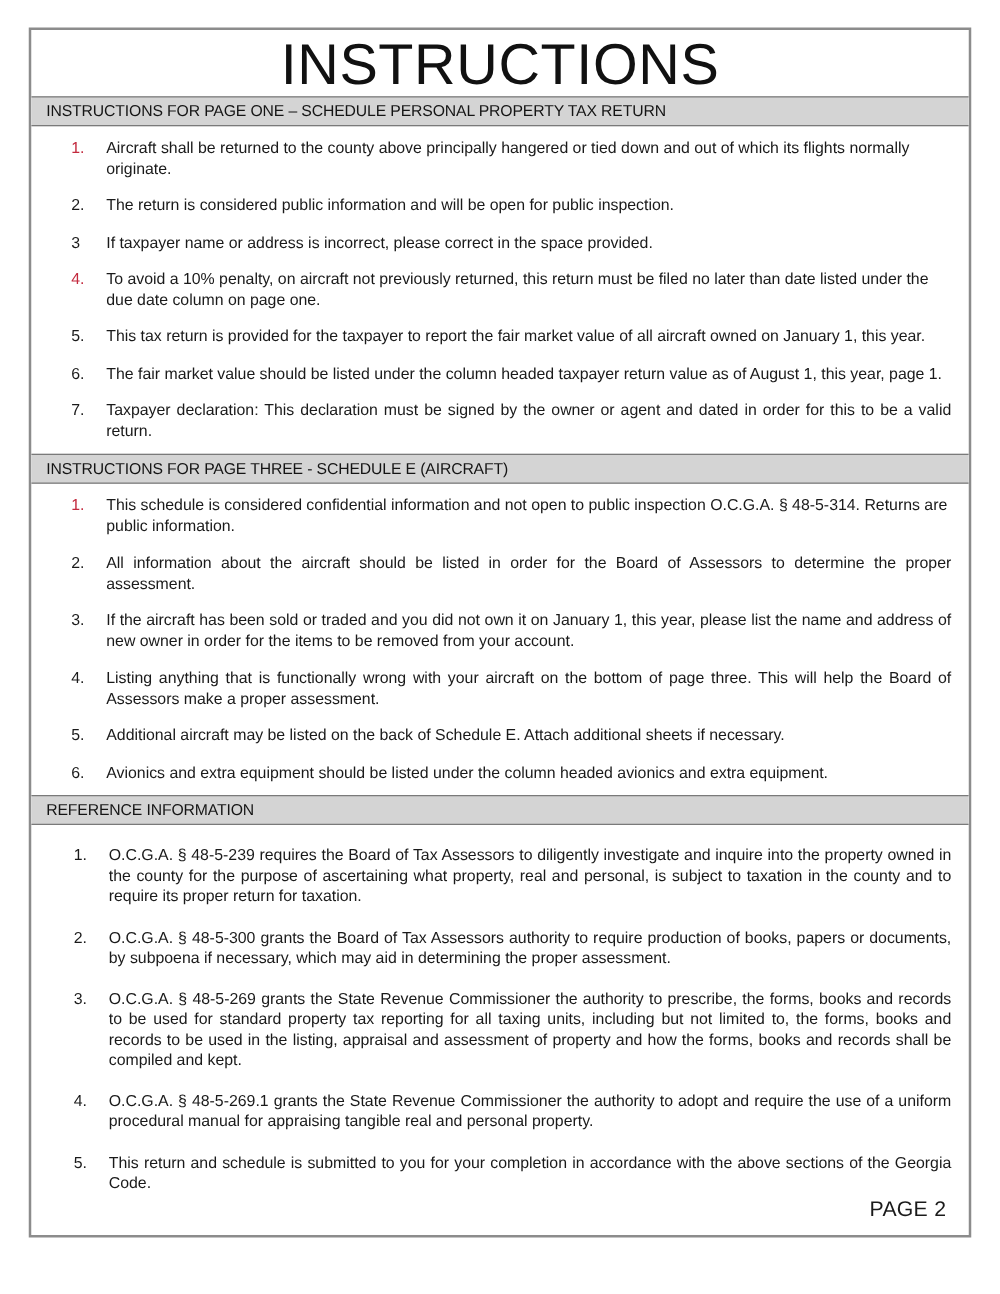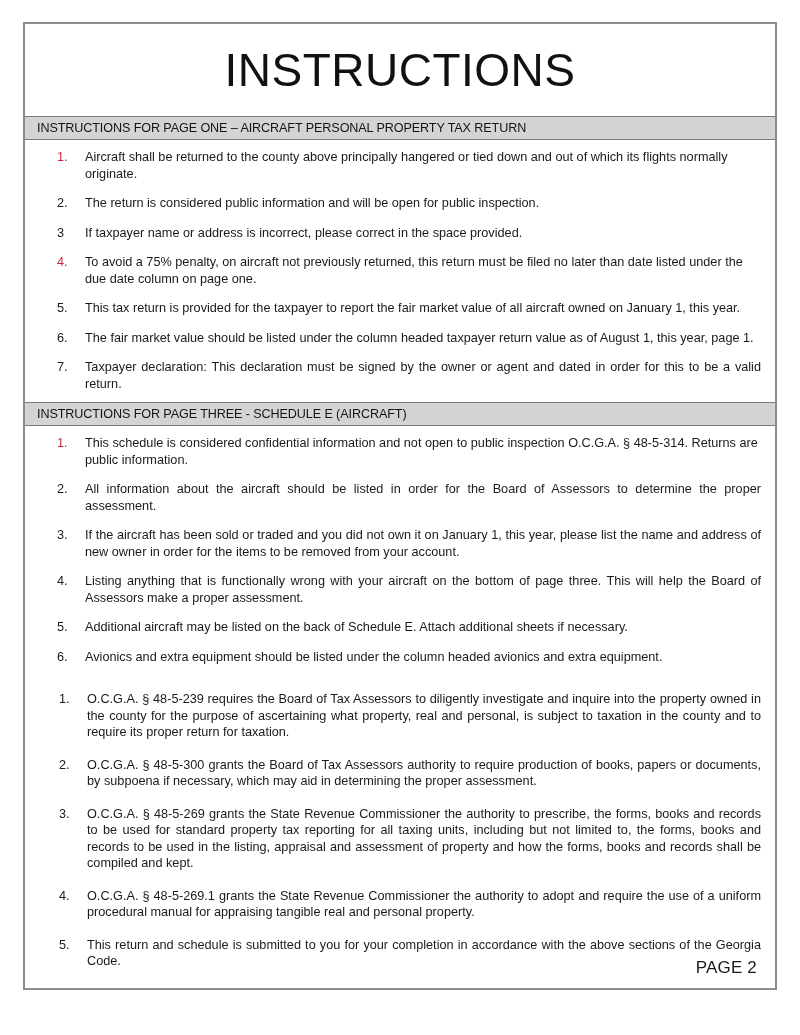--- a/index.html
+++ b/index.html
@@ -18,21 +18,21 @@
     left: 23px;
     top: 22px;
     width: 754px;
     height: 968px;
     border: 2px solid #8c8c8c;
     box-sizing: border-box;
     background: #ffffff;
     overflow: hidden;
   }
   .title-area {
-    height: 92px;
+    height: 53px;
     display: flex;
     align-items: center;
     justify-content: center;
   }
   .doc-title {
     font-size: 46px;
     font-weight: 400;
     letter-spacing: 0.5px;
     color: #111111;
     line-height: 1;
@@ -101,38 +101,38 @@
 </head>
 <body>
 
 <div id="page">
 
   <div class="title-area">
     <div class="doc-title">INSTRUCTIONS</div>
   </div>
 
   <div>
-    <div class="section-header">INSTRUCTIONS FOR PAGE ONE – AIRCRAFT PERSONAL PROPERTY TAX RETURN</div>
+    <div class="section-header">INSTRUCTIONS FOR PAGE ONE – SCHEDULE PERSONAL PROPERTY TAX RETURN</div>
     <div class="section-body">
       <ol class="items">
         <li class="red">
           <span class="marker">1.</span>
           <span class="text">Aircraft shall be returned to the county above principally hangered or tied down and out of which its flights normally originate.</span>
         </li>
         <li>
           <span class="marker">2.</span>
           <span class="text">The return is considered public information and will be open for public inspection.</span>
         </li>
         <li>
           <span class="marker">3</span>
           <span class="text">If taxpayer name or address is incorrect, please correct in the space provided.</span>
         </li>
         <li class="red">
           <span class="marker">4.</span>
-          <span class="text">To avoid a 75% penalty, on aircraft not previously returned, this return must be filed no later than date listed under the due date column on page one.</span>
+          <span class="text">To avoid a 10% penalty, on aircraft not previously returned, this return must be filed no later than date listed under the due date column on page one.</span>
         </li>
         <li>
           <span class="marker">5.</span>
           <span class="text">This tax return is provided for the taxpayer to report the fair market value of all aircraft owned on January 1, this year.</span>
         </li>
         <li>
           <span class="marker">6.</span>
           <span class="text">The fair market value should be listed under the column headed taxpayer return value as of August 1, this year, page 1.</span>
         </li>
         <li class="justify">
@@ -169,20 +169,21 @@
         </li>
         <li>
           <span class="marker">6.</span>
           <span class="text">Avionics and extra equipment should be listed under the column headed avionics and extra equipment.</span>
         </li>
       </ol>
     </div>
   </div>
 
   <div>
+    <div class="section-header">REFERENCE INFORMATION</div>
     <div class="section-body ref-body">
       <ol class="items">
         <li class="justify">
           <span class="marker">1.</span>
           <span class="text">O.C.G.A. § 48-5-239 requires the Board of Tax Assessors to diligently investigate and inquire into the property owned in the county for the purpose of ascertaining what property, real and personal, is subject to taxation in the county and to require its proper return for taxation.</span>
         </li>
         <li class="justify">
           <span class="marker">2.</span>
           <span class="text">O.C.G.A. § 48-5-300 grants the Board of Tax Assessors authority to require production of books, papers or documents, by subpoena if necessary, which may aid in determining the proper assessment.</span>
         </li>

